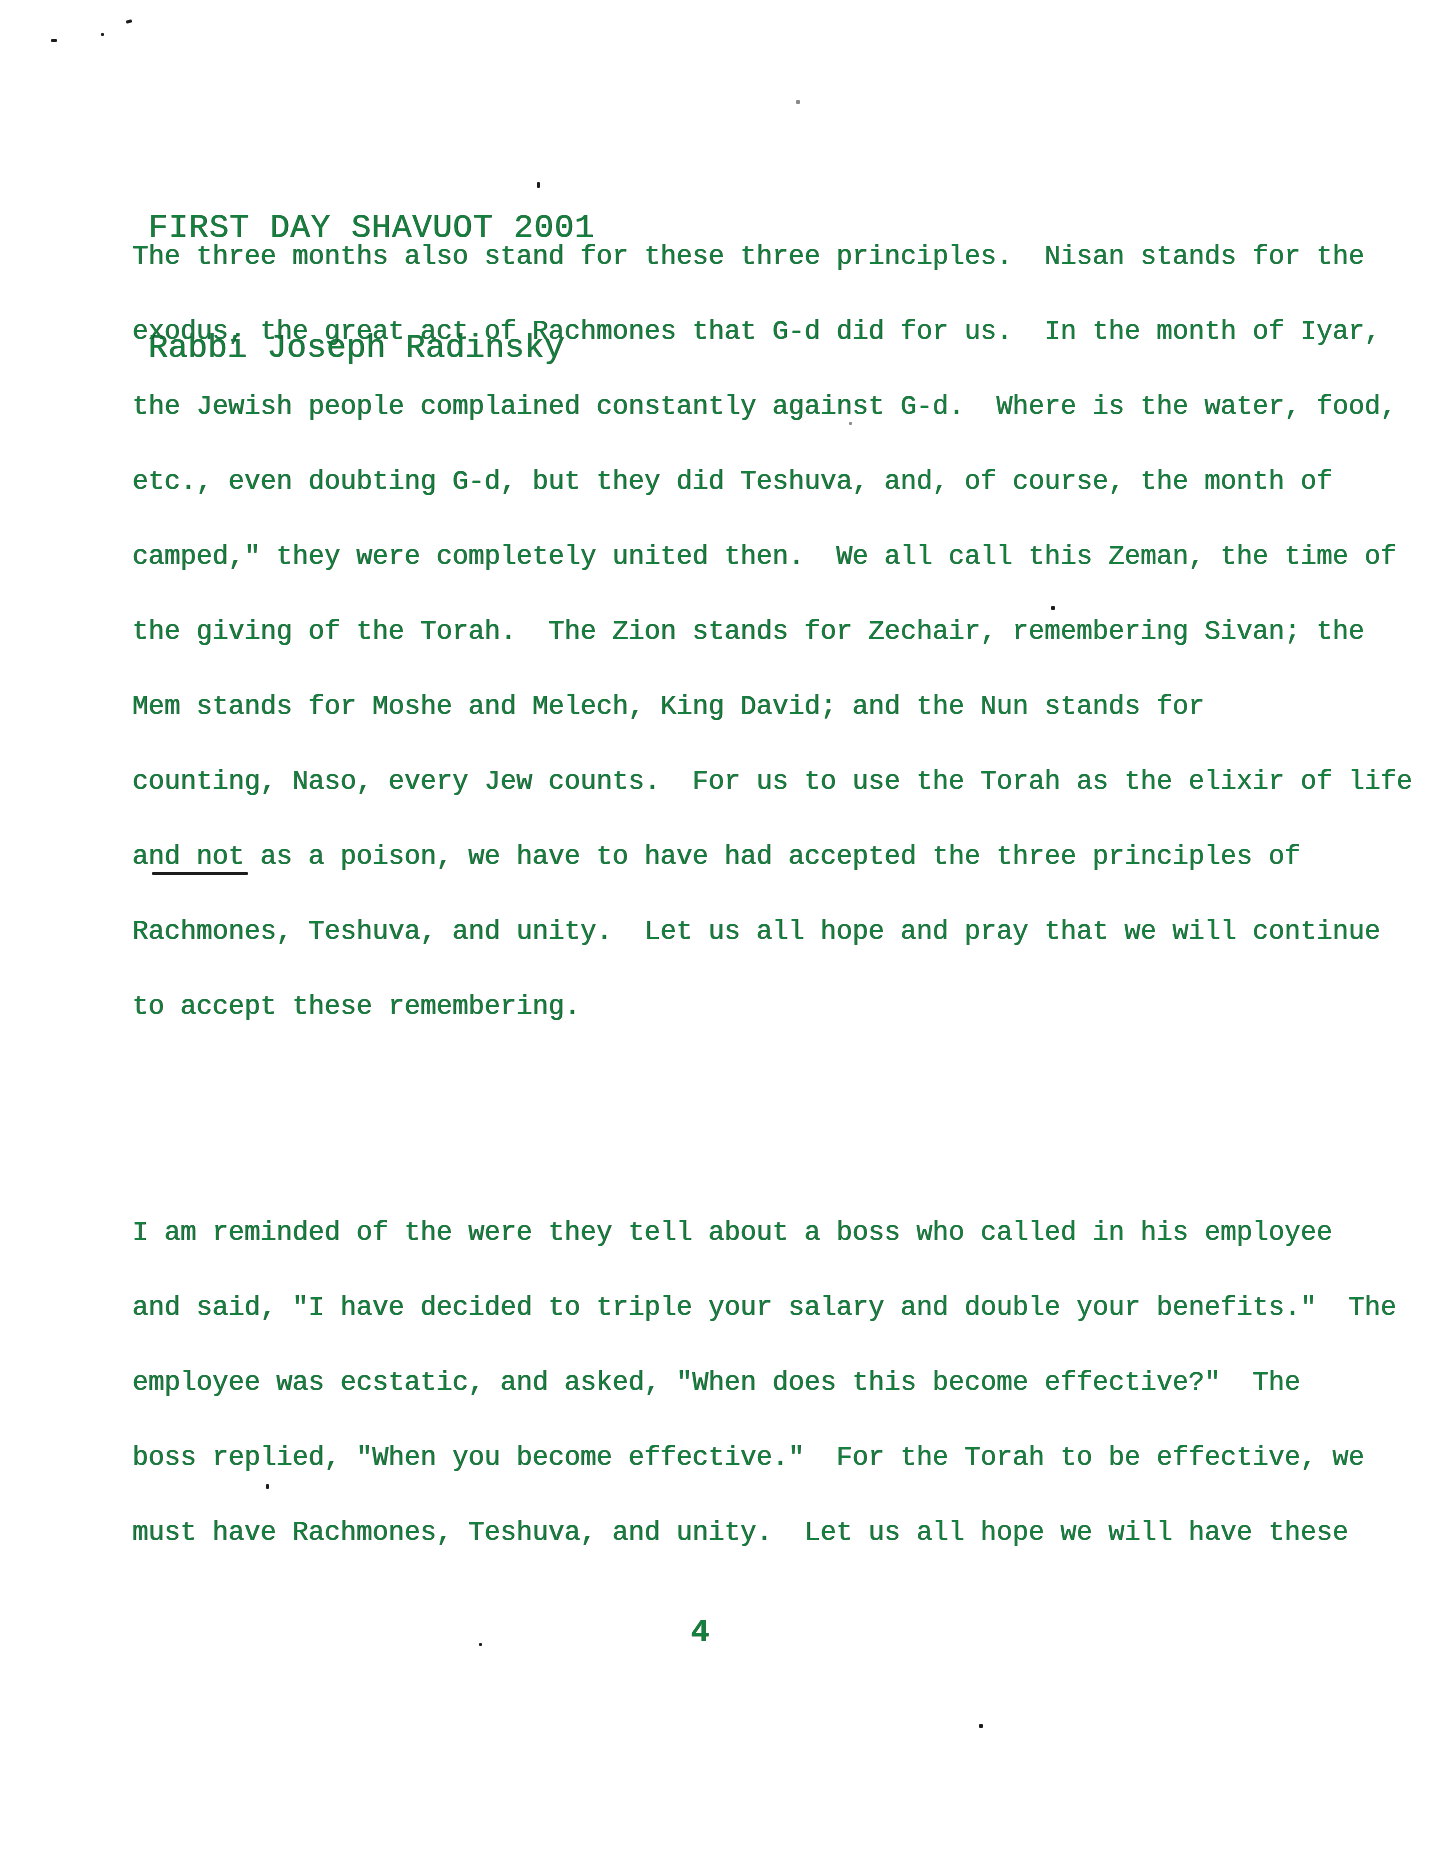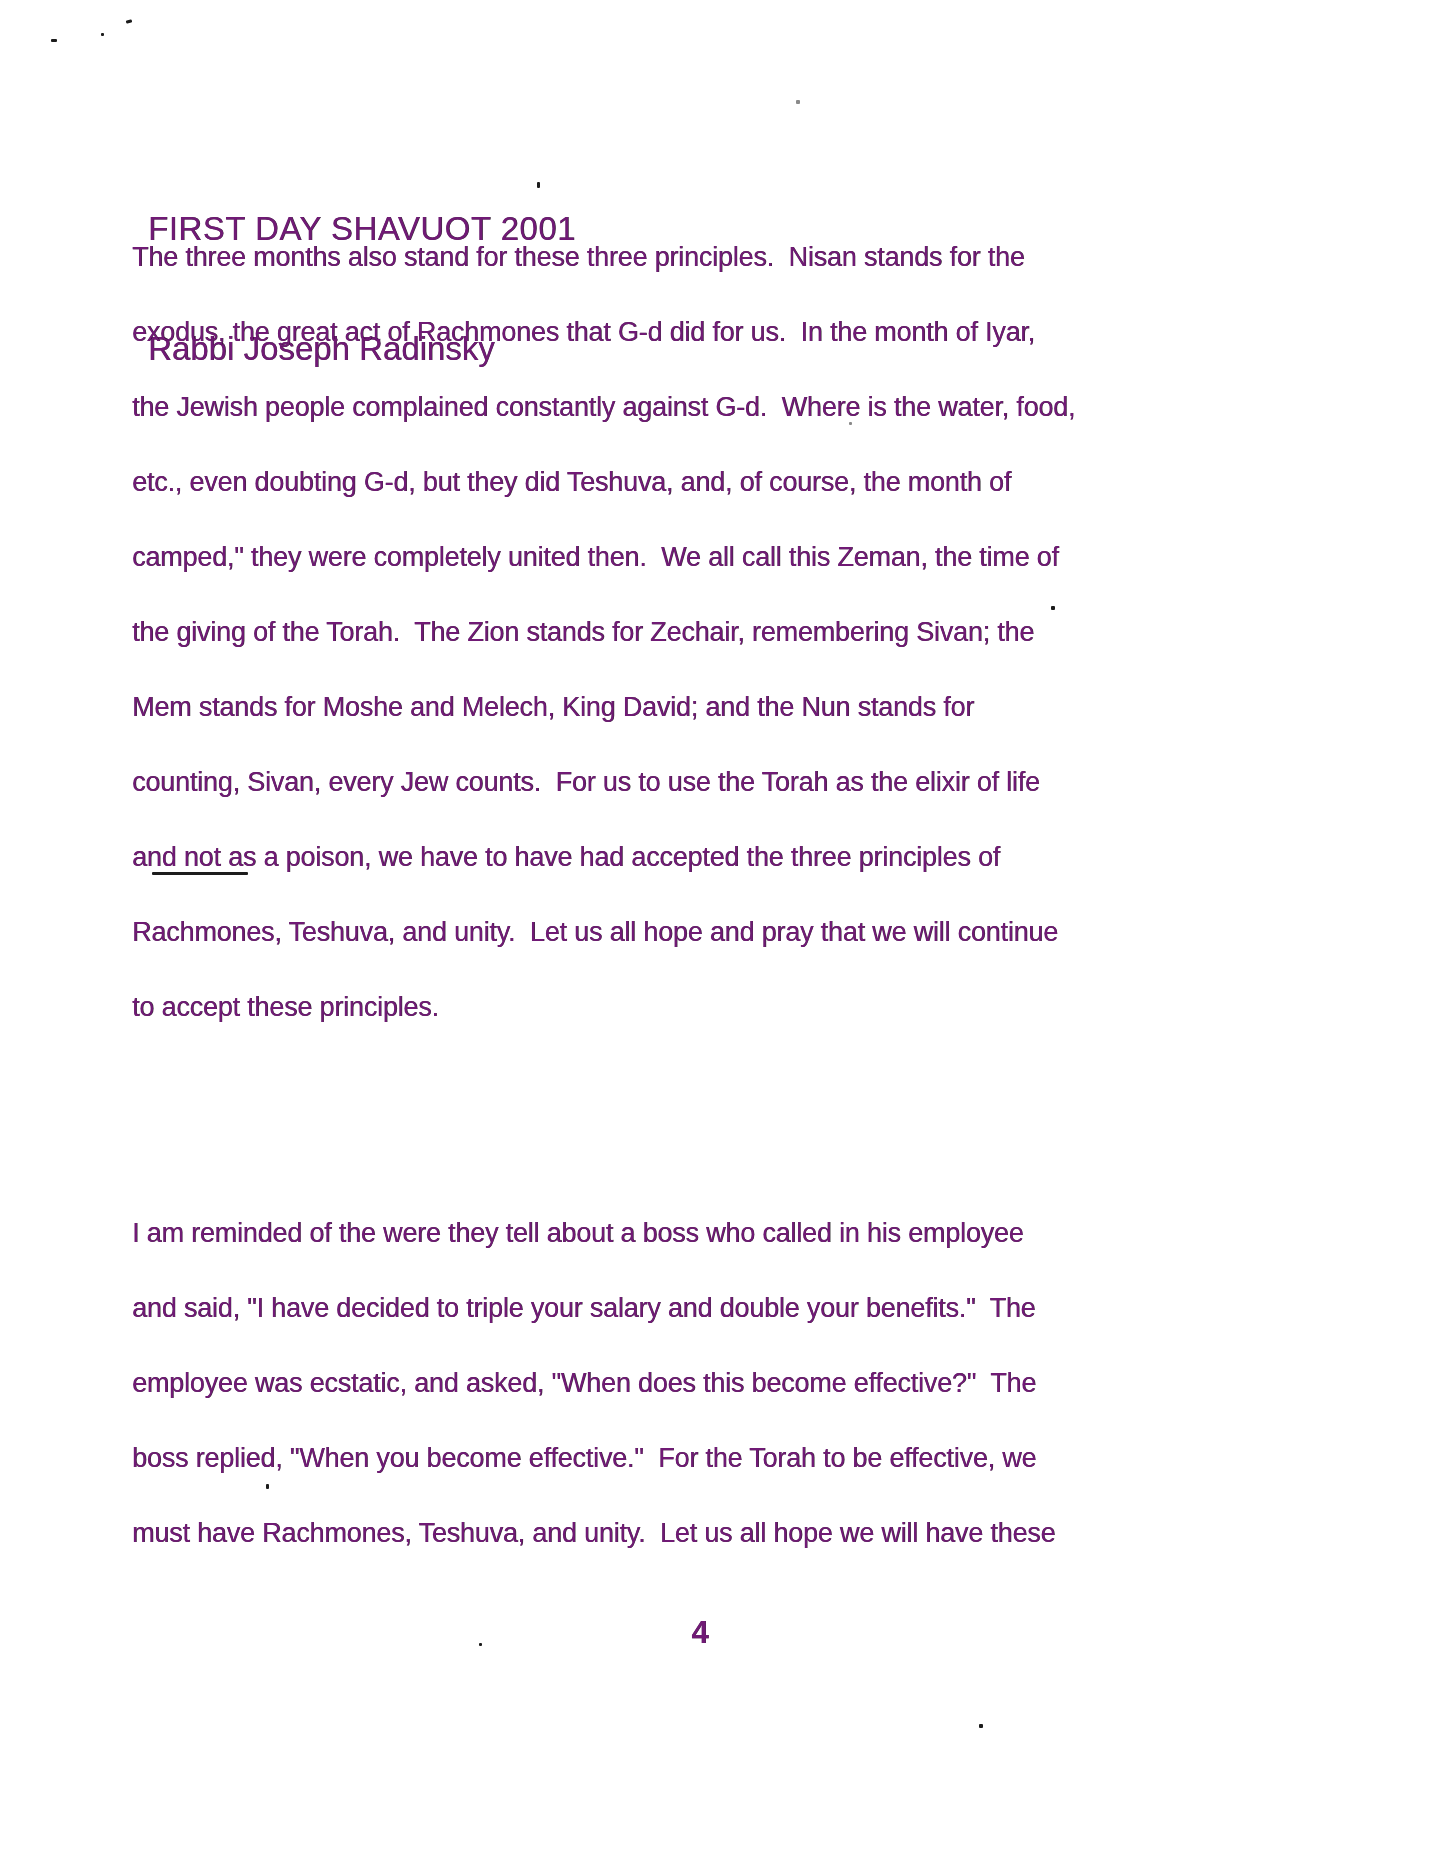--- a/index.html
+++ b/index.html
@@ -7,22 +7,22 @@
     padding: 0;
     background: #e8e8e8;
   }
   .page {
     position: relative;
     width: 1430px;
     height: 1851px;
     margin: 0 auto;
     background: #ffffff;
     overflow: hidden;
-    font-family: Liberation Sans, sans-serif;
-    color: #701a75;
+    font-family: Liberation Mono, monospace;
+    color: #15803d;
   }
   
   .ink {
     text-shadow: 0.4px 0.35px 0 rgba(10,10,10,0.85);
   }
   .doc-header {
     position: absolute;
     left: 148px;
     top: 129px;
     font-size: 33px;
@@ -74,24 +74,24 @@
   </div>
 
   <div class="para para-1 ink">
     <div class="line">The three months also stand for these three principles.  Nisan stands for the</div>
     <div class="line">exodus, the great act of Rachmones that G-d did for us.  In the month of Iyar,</div>
     <div class="line">the Jewish people complained constantly against G-d.  Where is the water, food,</div>
     <div class="line">etc., even doubting G-d, but they did Teshuva, and, of course, the month of</div>
     <div class="line">camped," they were completely united then.  We all call this Zeman, the time of</div>
     <div class="line">the giving of the Torah.  The Zion stands for Zechair, remembering Sivan; the</div>
     <div class="line">Mem stands for Moshe and Melech, King David; and the Nun stands for</div>
-    <div class="line">counting, Sivan, every Jew counts.  For us to use the Torah as the elixir of life</div>
+    <div class="line">counting, Naso, every Jew counts.  For us to use the Torah as the elixir of life</div>
     <div class="line">and not as a poison, we have to have had accepted the three principles of</div>
     <div class="line">Rachmones, Teshuva, and unity.  Let us all hope and pray that we will continue</div>
-    <div class="line">to accept these principles.</div>
+    <div class="line">to accept these remembering.</div>
   </div>
 
   <div class="para para-2 ink">
     <div class="line">I am reminded of the were they tell about a boss who called in his employee</div>
     <div class="line">and said, "I have decided to triple your salary and double your benefits."  The</div>
     <div class="line">employee was ecstatic, and asked, "When does this become effective?"  The</div>
     <div class="line">boss replied, "When you become effective."  For the Torah to be effective, we</div>
     <div class="line">must have Rachmones, Teshuva, and unity.  Let us all hope we will have these</div>
   </div>
 

